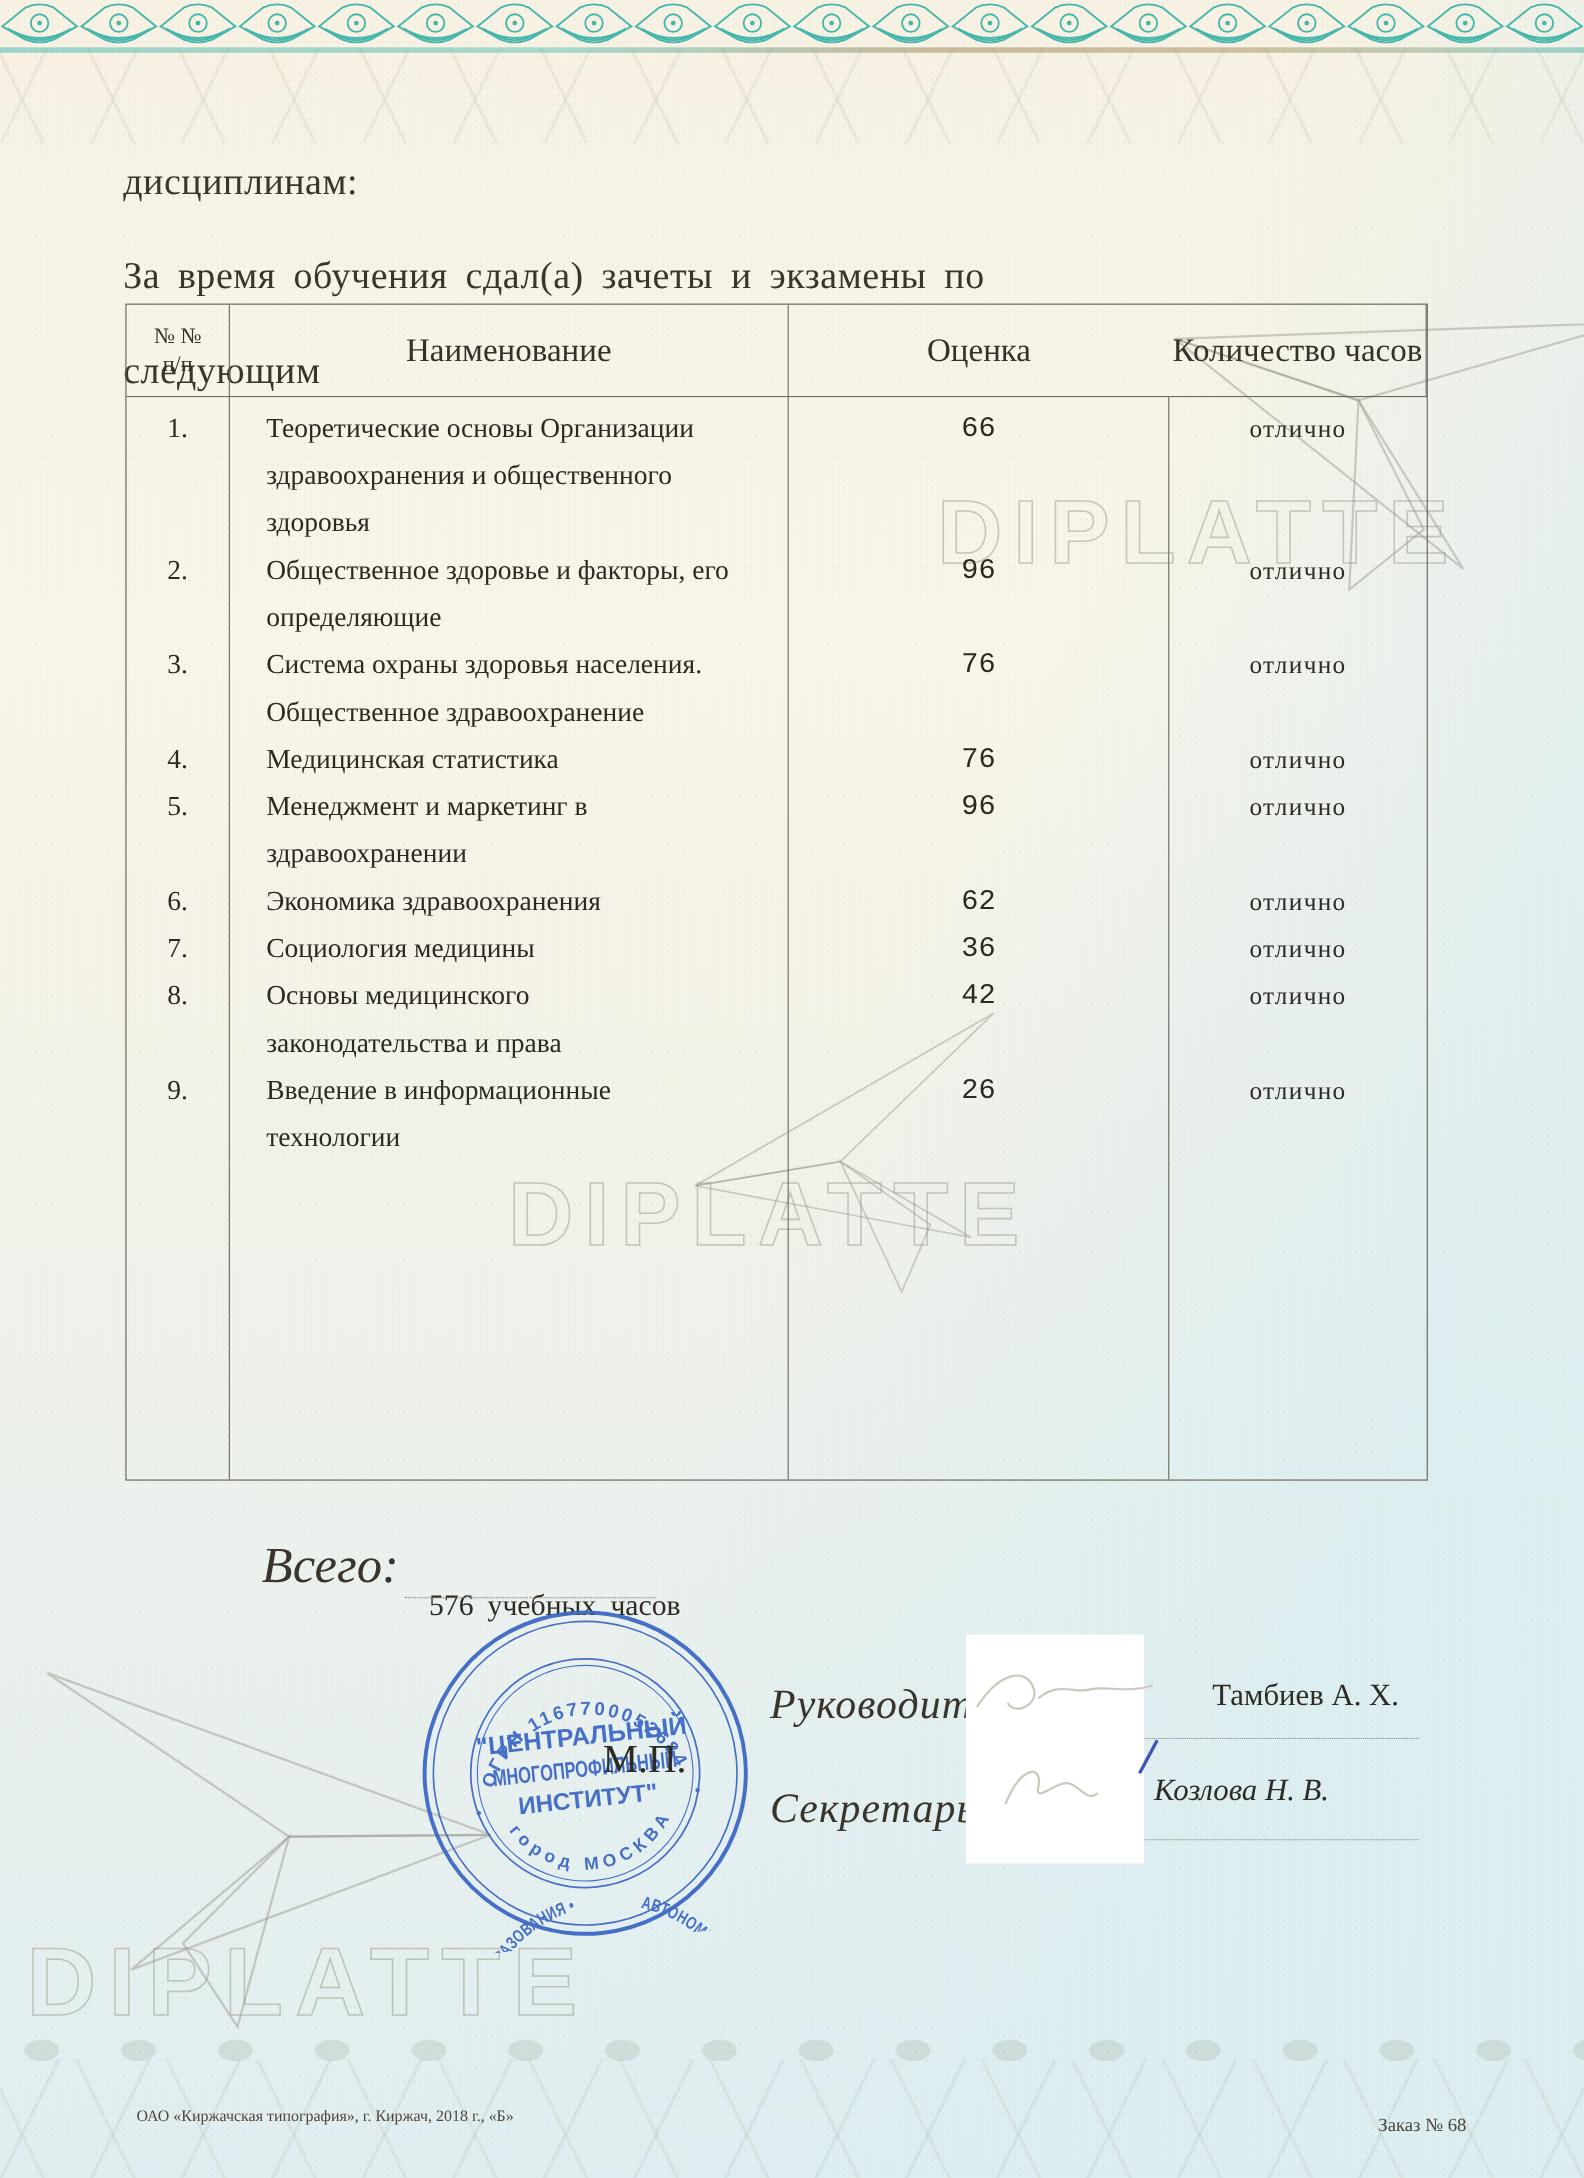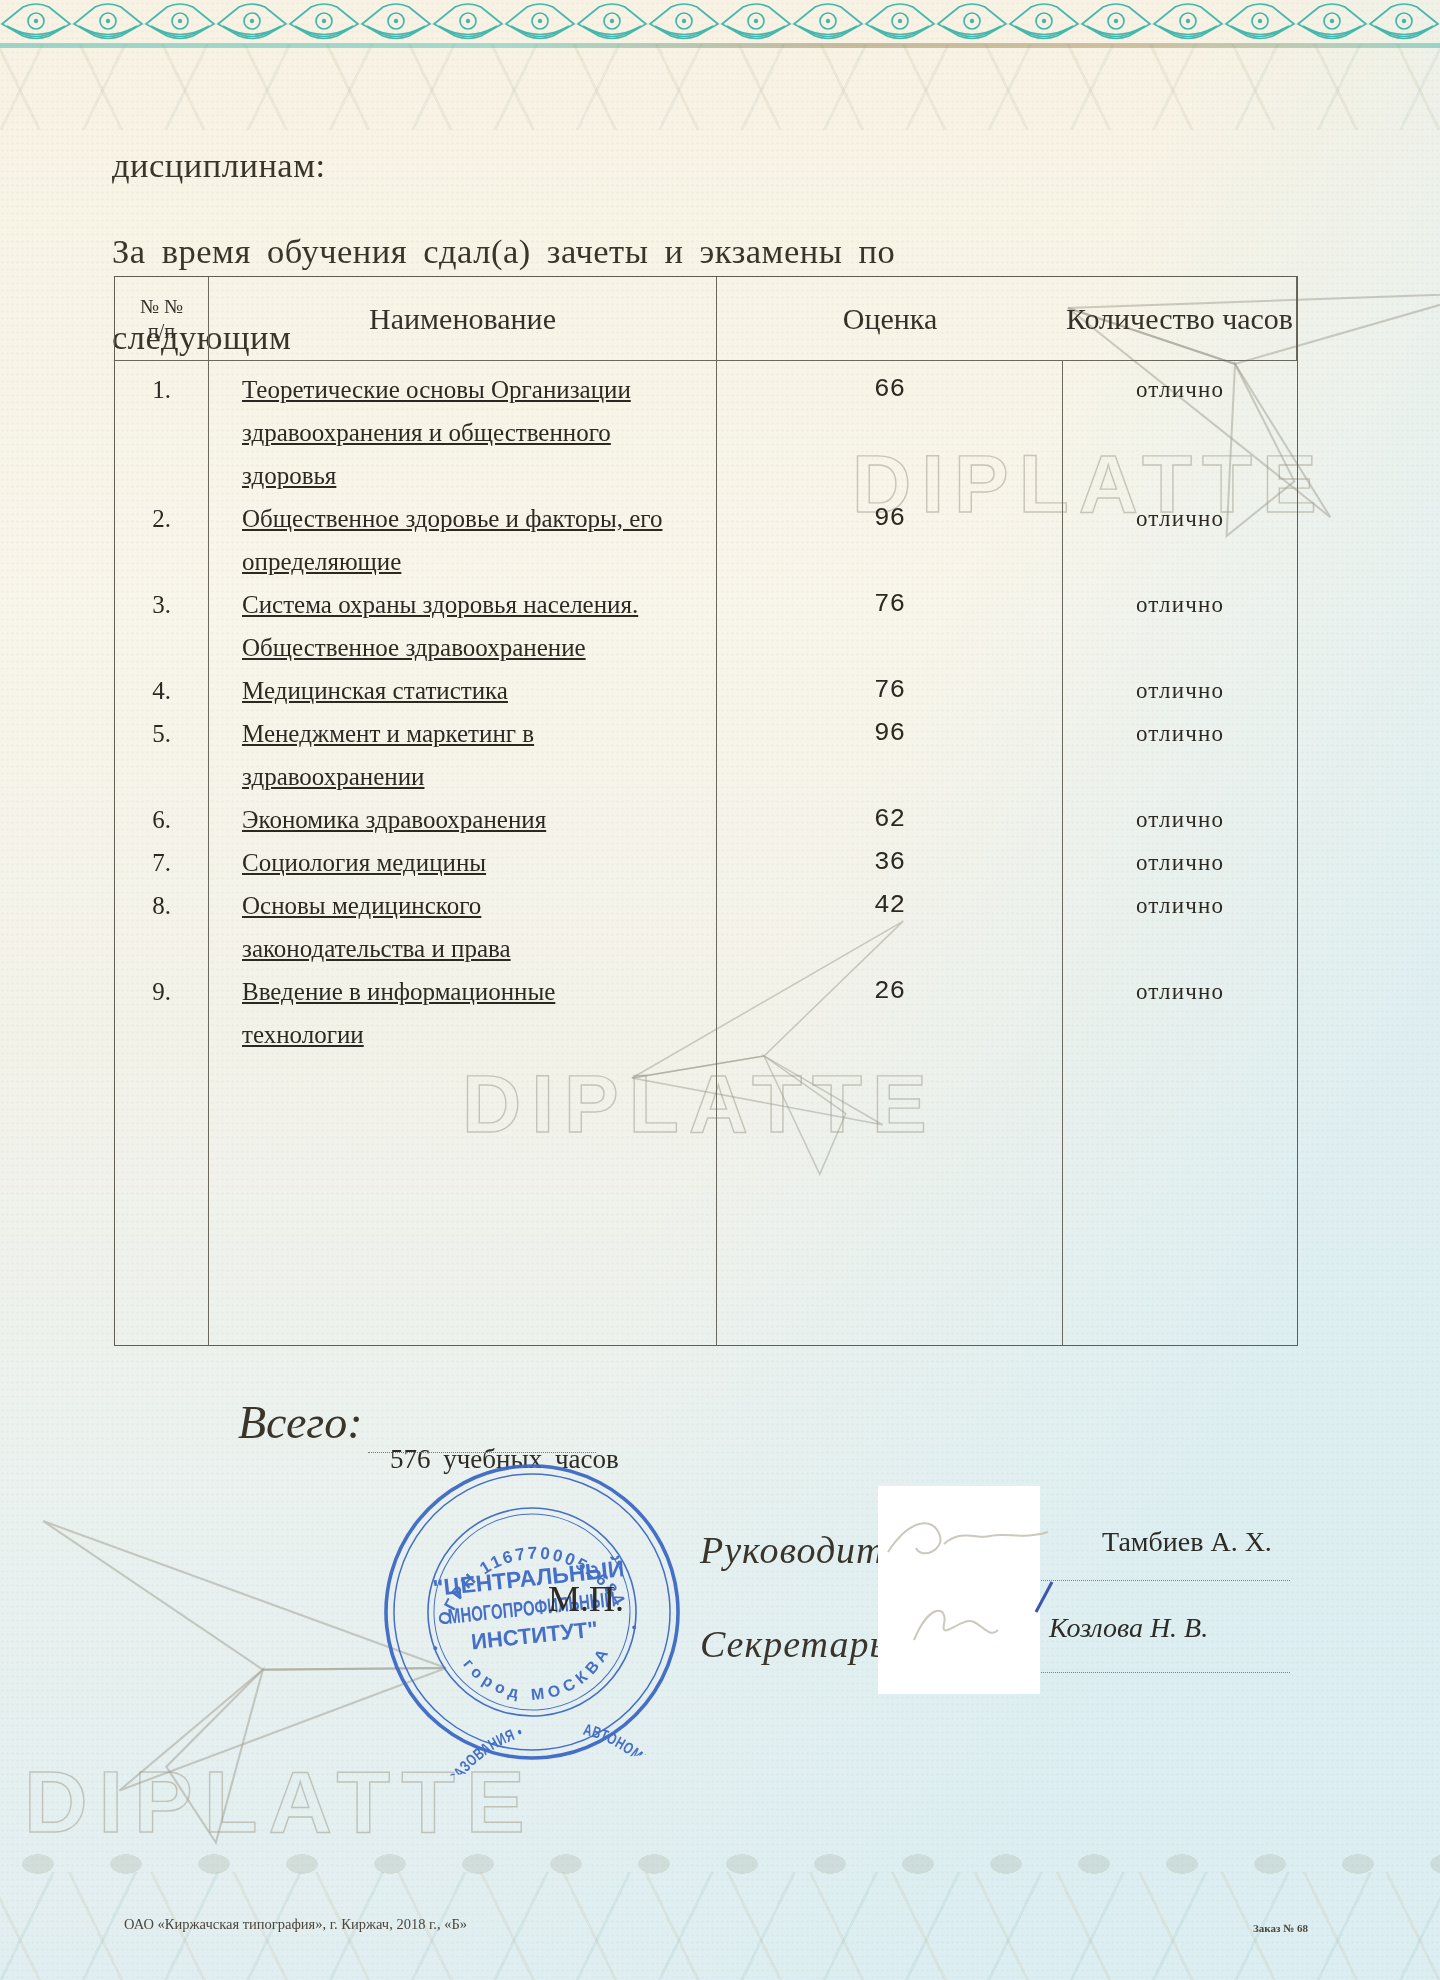--- a/index.html
+++ b/index.html
@@ -51,21 +51,21 @@
     grid-template-rows:84px repeat(9,auto) 1fr;
     border:1.6px solid #615f54;
   }
   .th,.td{background:transparent;}
   .c1,.c2,.c3{border-right:1.4px solid #6b695e;}
   .th{border-bottom:1.5px solid #6b695e;display:flex;align-items:center;justify-content:center;
       font-size:30px;color:#35312a;}
   .th-num{font-size:20px;line-height:1.25;text-align:center;white-space:pre-line;}
   .td{line-height:43px;font-size:25px;color:#2c2923;}
   .td-num{text-align:center;}
-  .td-name{white-space:pre-line;padding-left:33px;padding-right:8px;text-decoration:underline;}
+  .td-name{white-space:pre-line;padding-left:33px;padding-right:8px;}
   .td-hours{text-align:center;font-size:26px;font-family:Liberation Mono, monospace;}
   .td-grade{text-align:center;font-size:23px;letter-spacing:1.2px;}
   .r1{padding-top:7px;}
   
   .total-label{left:238px;top:1396px;font-size:46px;color:#3a352a;z-index:2;font-style:italic;}
   .total-value{left:390px;top:1444px;font-size:27px;z-index:2;word-spacing:6px;}
   .total-line{left:368px;top:1452px;width:228px;border-bottom:1.6px dotted #7b786d;z-index:2;}
   .stamp{left:378px;top:1458px;z-index:3;transform:rotate(-6deg);opacity:.93;}
   .mp{left:548px;top:1578px;font-size:36px;color:#2d2b26;z-index:4;}
   .role{font-style:italic;font-size:38px;color:#39352c;z-index:2;letter-spacing:1px;}
@@ -74,21 +74,21 @@
   .sig-line{border-bottom:1.6px dotted #84816f;z-index:2;}
   .line-head{left:940px;top:1580px;width:350px;}
   .line-sec{left:892px;top:1672px;width:398px;}
   .redaction{left:878px;top:1486px;width:162px;height:208px;background:#ffffff;z-index:3;}
   .sig-svg{z-index:4;}
   .sig-name{font-size:28px;color:#2e2b24;z-index:3;}
   .name-head{left:1102px;top:1526px;font-family:Liberation Serif, serif;}
   .name-sec{left:1049px;top:1612px;font-style:italic;}
   
   .footer-left{left:124px;top:1916px;font-size:14.5px;color:#4c463a;z-index:2;}
-  .footer-right{left:1253px;top:1922px;font-size:11px;color:#4c463a;z-index:2;font-weight:bold;}
+  .footer-right{left:1253px;top:1922px;font-size:17px;color:#4c463a;z-index:2;}
 </style>
 </head>
 <body>
 
 <div class="page">
 
   <svg class="abs top-border" width="1440" height="50" viewBox="0 0 1440 50">
     <defs>
       <linearGradient id="gqr" x1="0" y1="0" x2="1440" y2="0" gradientUnits="userSpaceOnUse">
         <stop offset="0" stop-color="#45b6ac"></stop>

